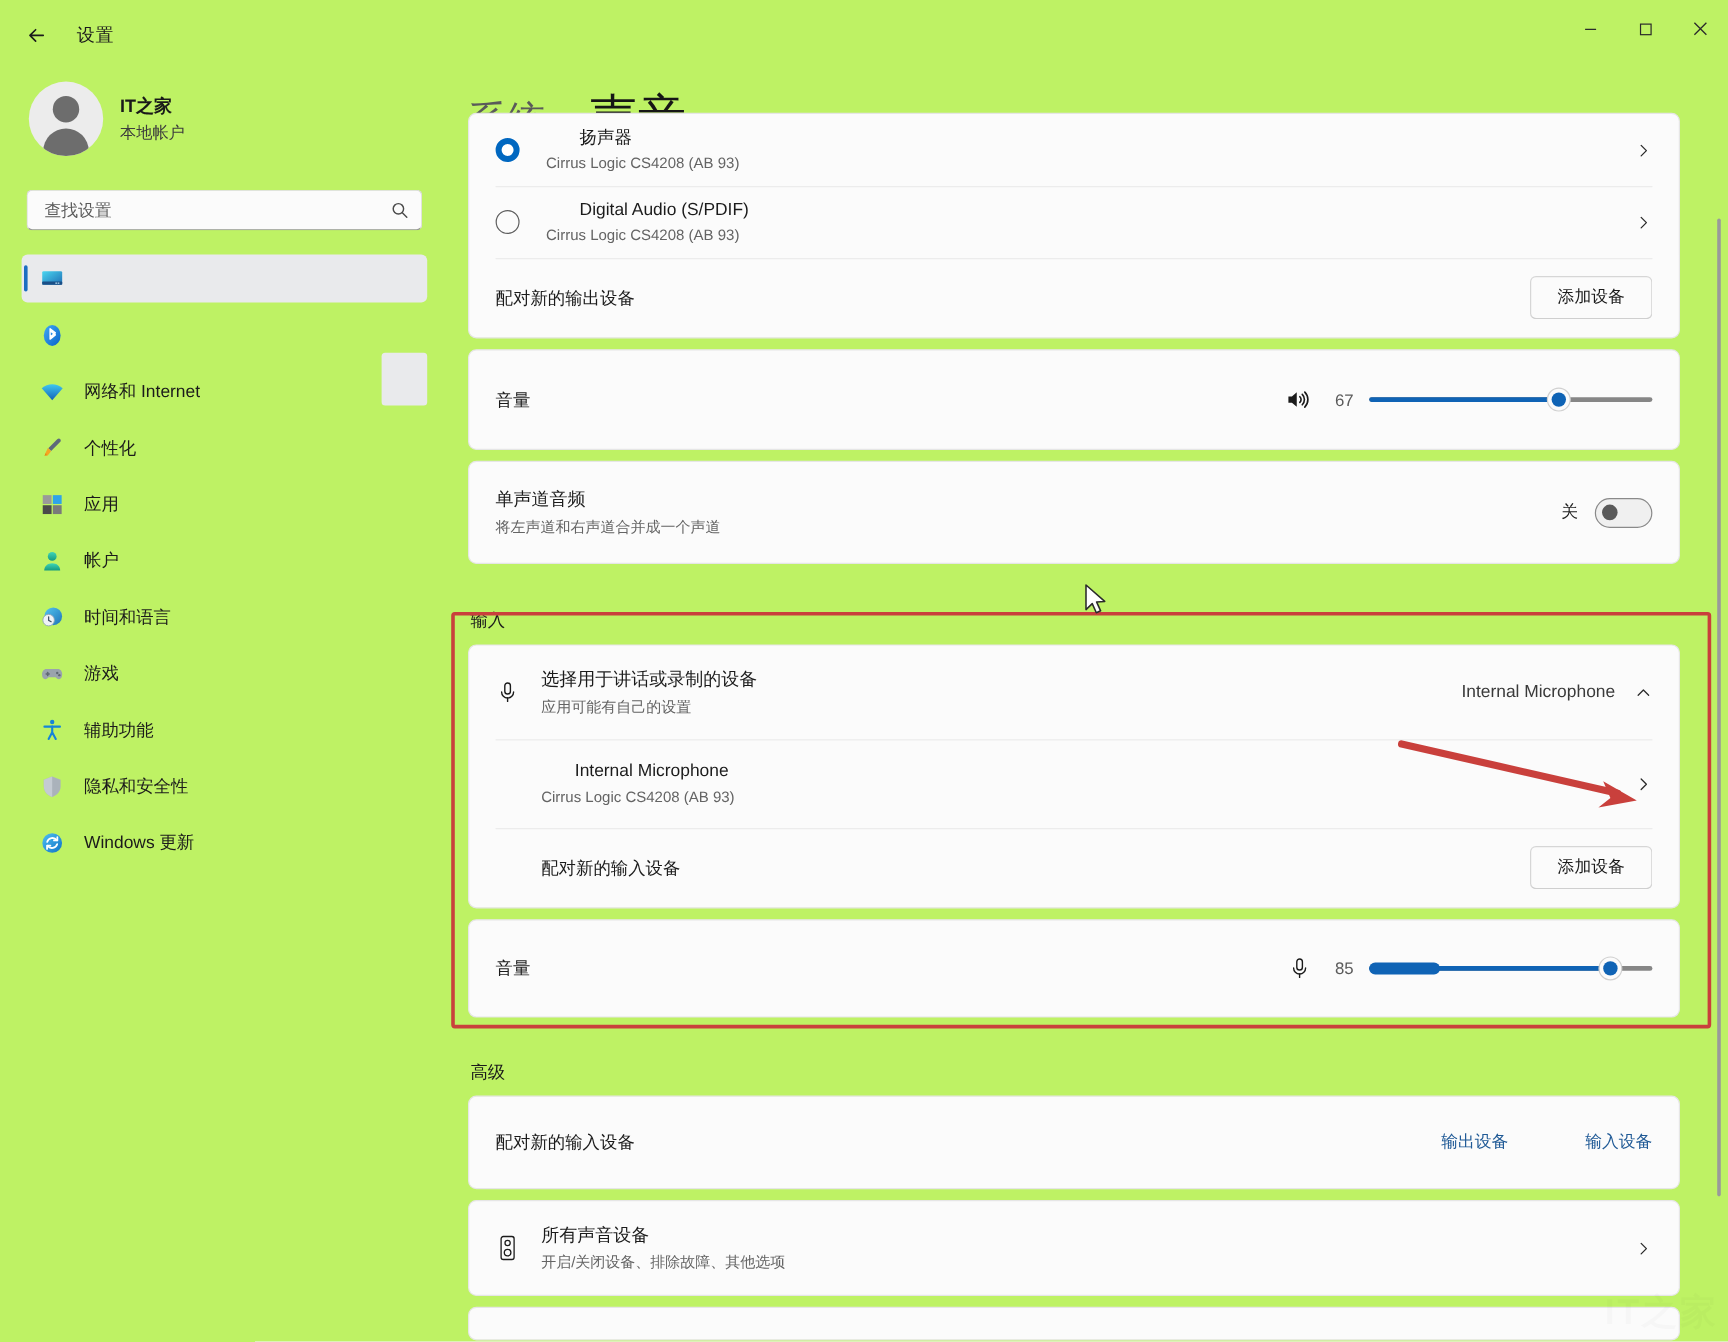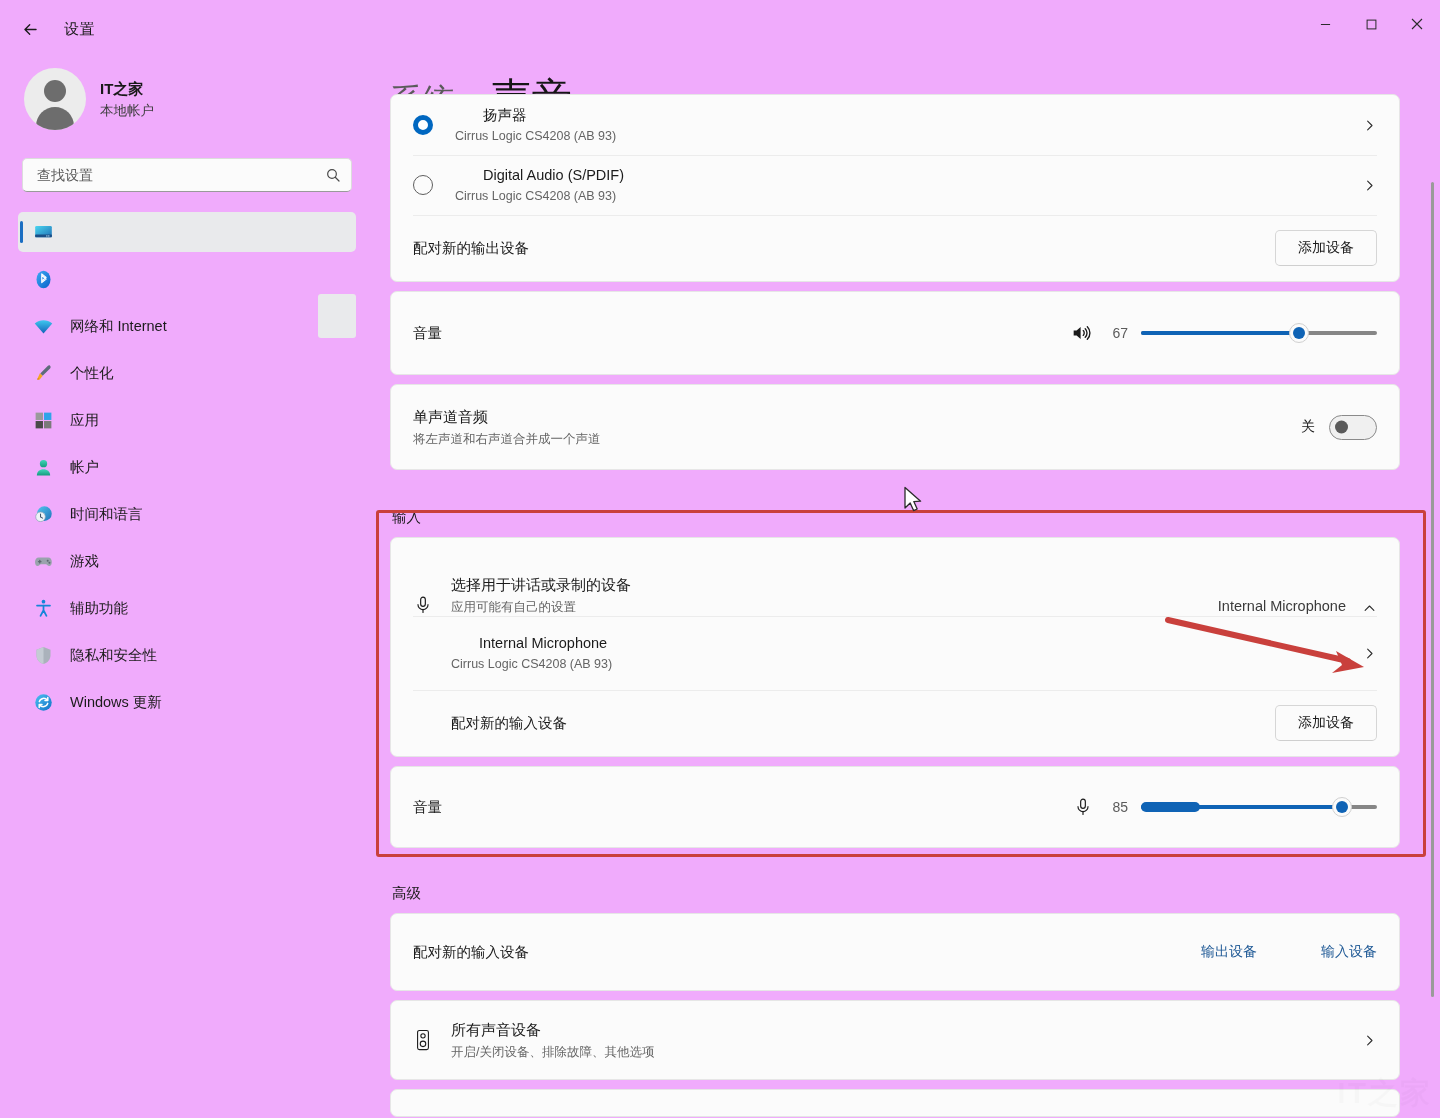--- a/index.html
+++ b/index.html
@@ -5,21 +5,21 @@
   * { box-sizing: border-box; margin: 0; padding: 0; }
   html, body {
     width: 1440px; height: 1118px;
     font-family: "Liberation Sans", "DejaVu Sans", sans-serif;
     background: #f3f3f3;
     overflow: hidden;
   }
   .window {
     position: relative;
     width: 1440px; height: 1118px;
-    background: #f0abfc;
+    background: #bef264;
     overflow: hidden;
   }
 
   
   .titlebar {
     position: absolute; top: 0; left: 0; width: 1440px; height: 58px;
     display: flex; align-items: center;
   }
   .back-btn {
     width: 36px; height: 36px; margin-left: 12px;
@@ -528,21 +528,21 @@
                 <span class="knob"></span>
               </span>
           </span>
         </div>
       </div>
 
       <div class="section" style="margin-top:38px;">
         <div class="section-head">输入</div>
 
         <div class="card">
-          <div class="row" style="min-height:78px;align-items:flex-end;">
+          <div class="row" style="min-height:78px;">
             <span class="glyph-icon">
               <svg width="20" height="22" viewBox="0 0 24 24" fill="none" stroke="currentColor" stroke-width="1.4" stroke-linecap="round">
                 <rect x="9.2" y="2.6" width="5.6" height="11" rx="2.8"></rect>
                 <path d="M6 11.6a6 6 0 0012 0"></path>
                 <path d="M12 17.6v3.4"></path>
               </svg>
             </span>
             <span class="dev-text">
               <span class="row-title" style="display:block">选择用于讲话或录制的设备</span>
               <span class="row-sub" style="display:block">应用可能有自己的设置</span>

